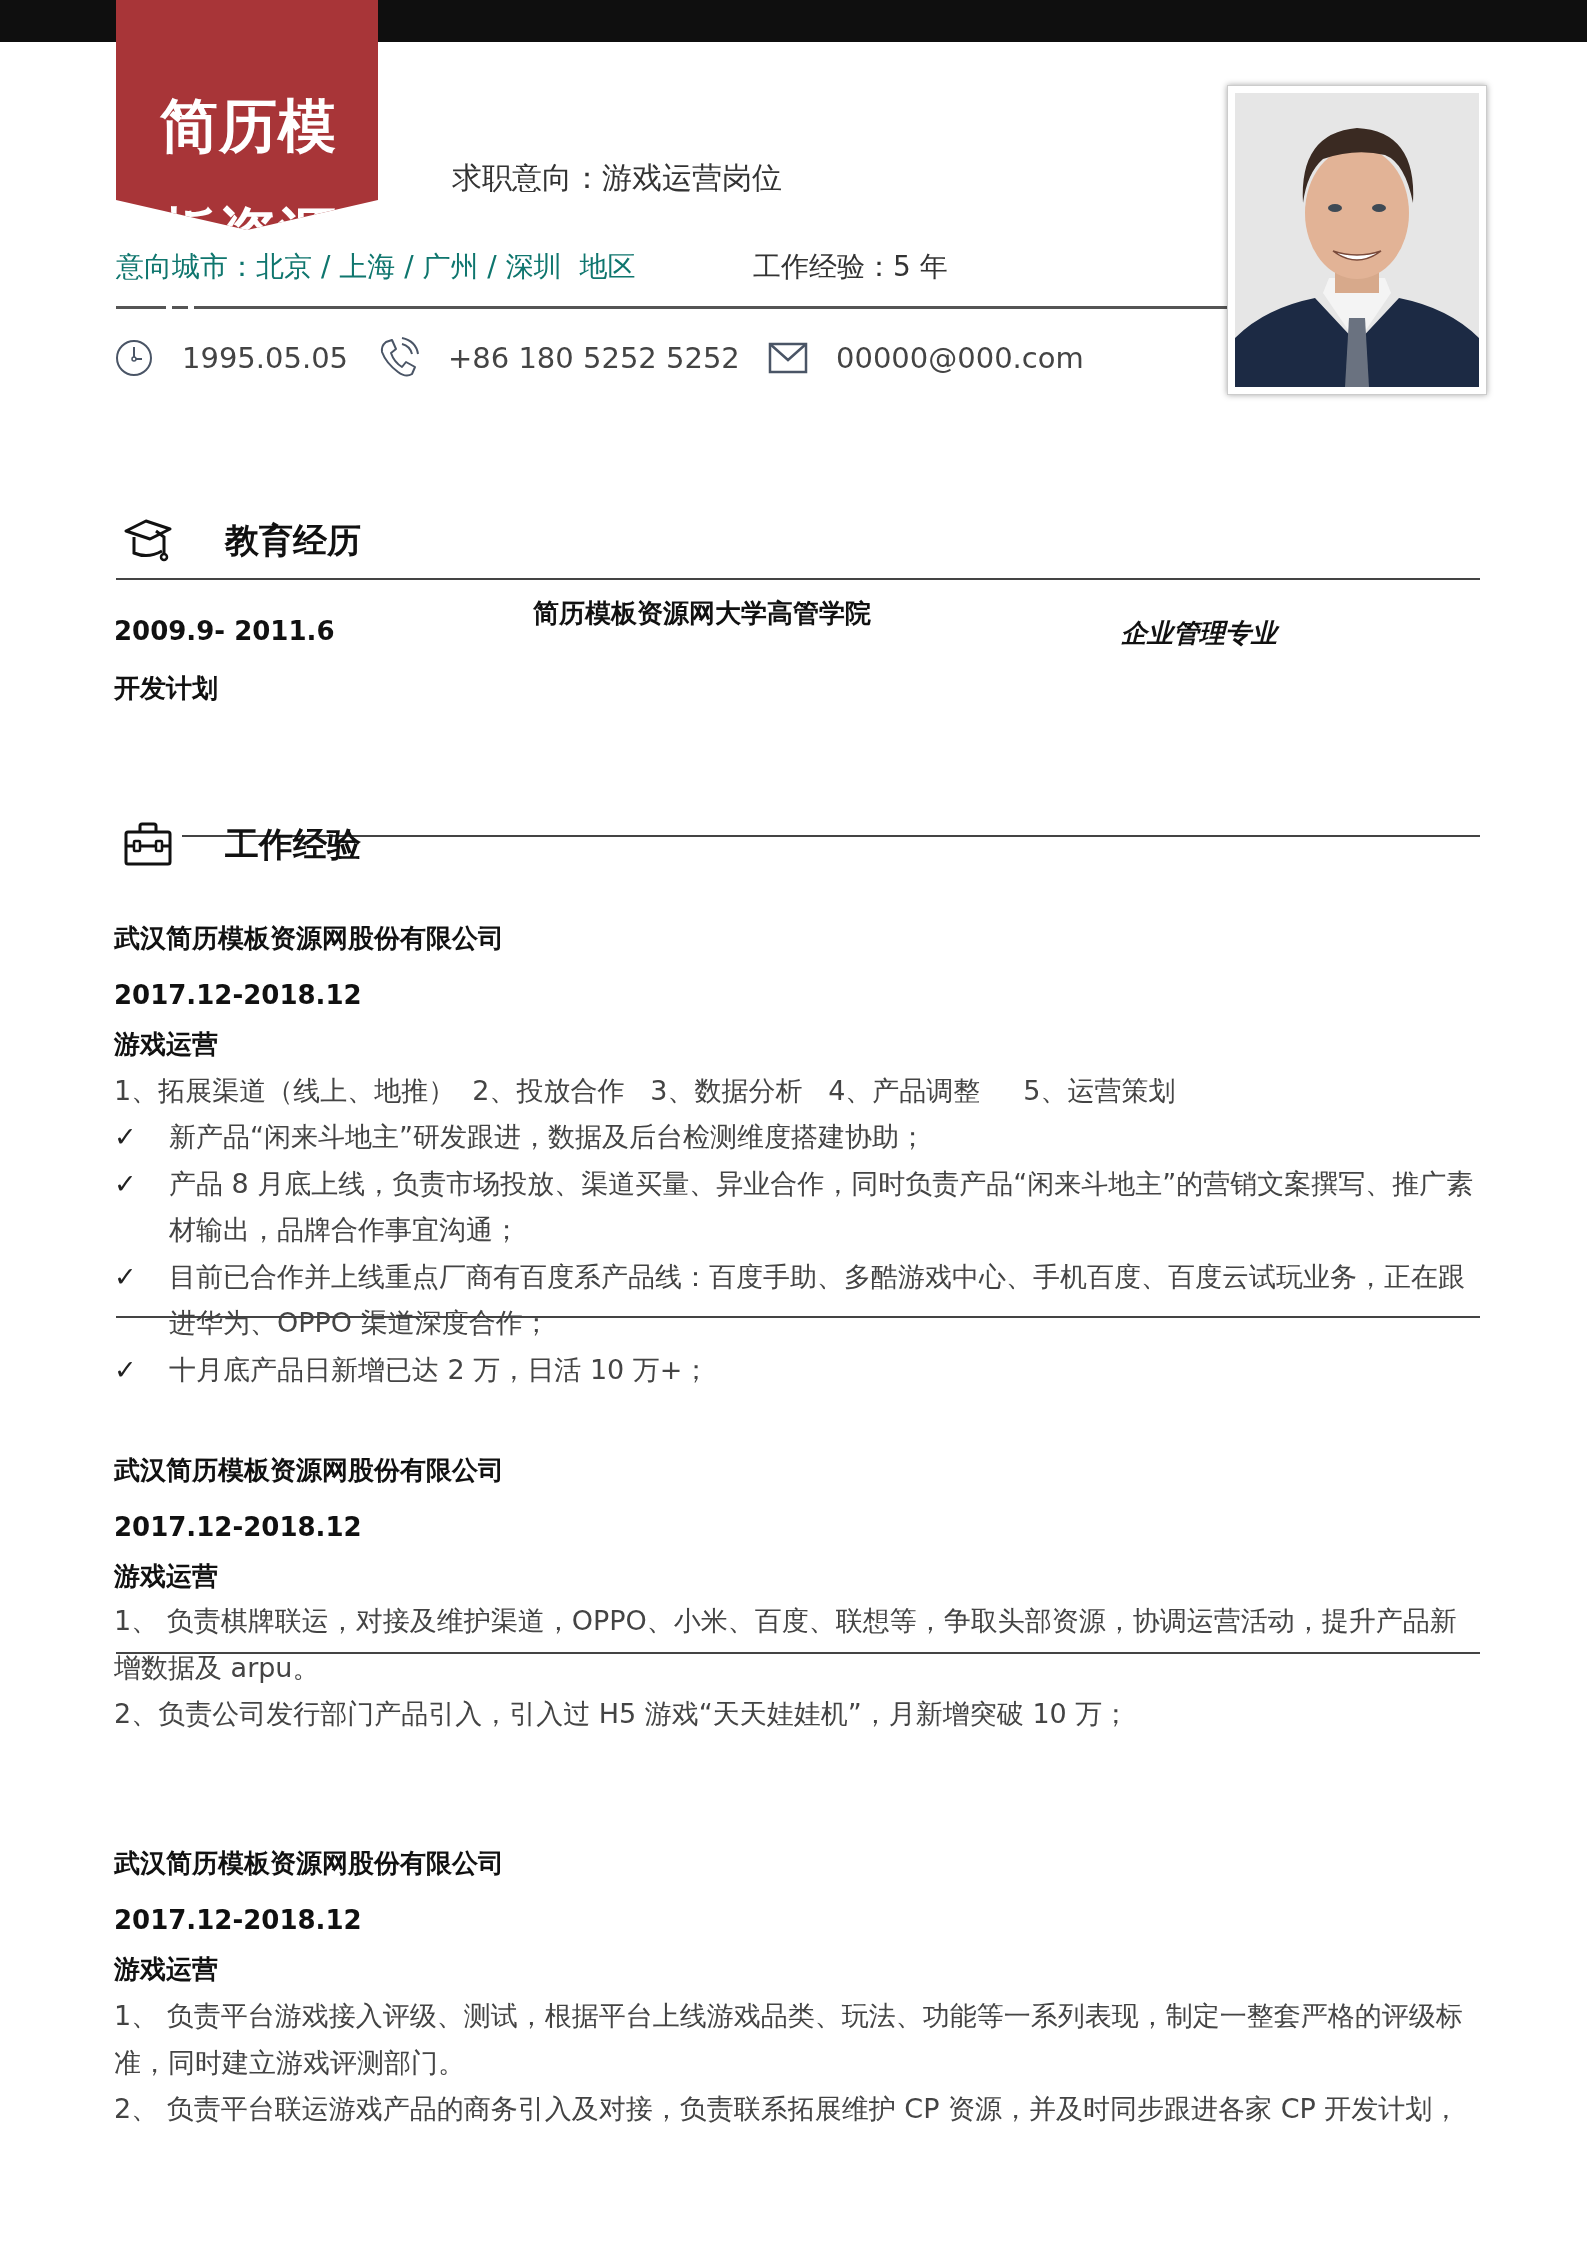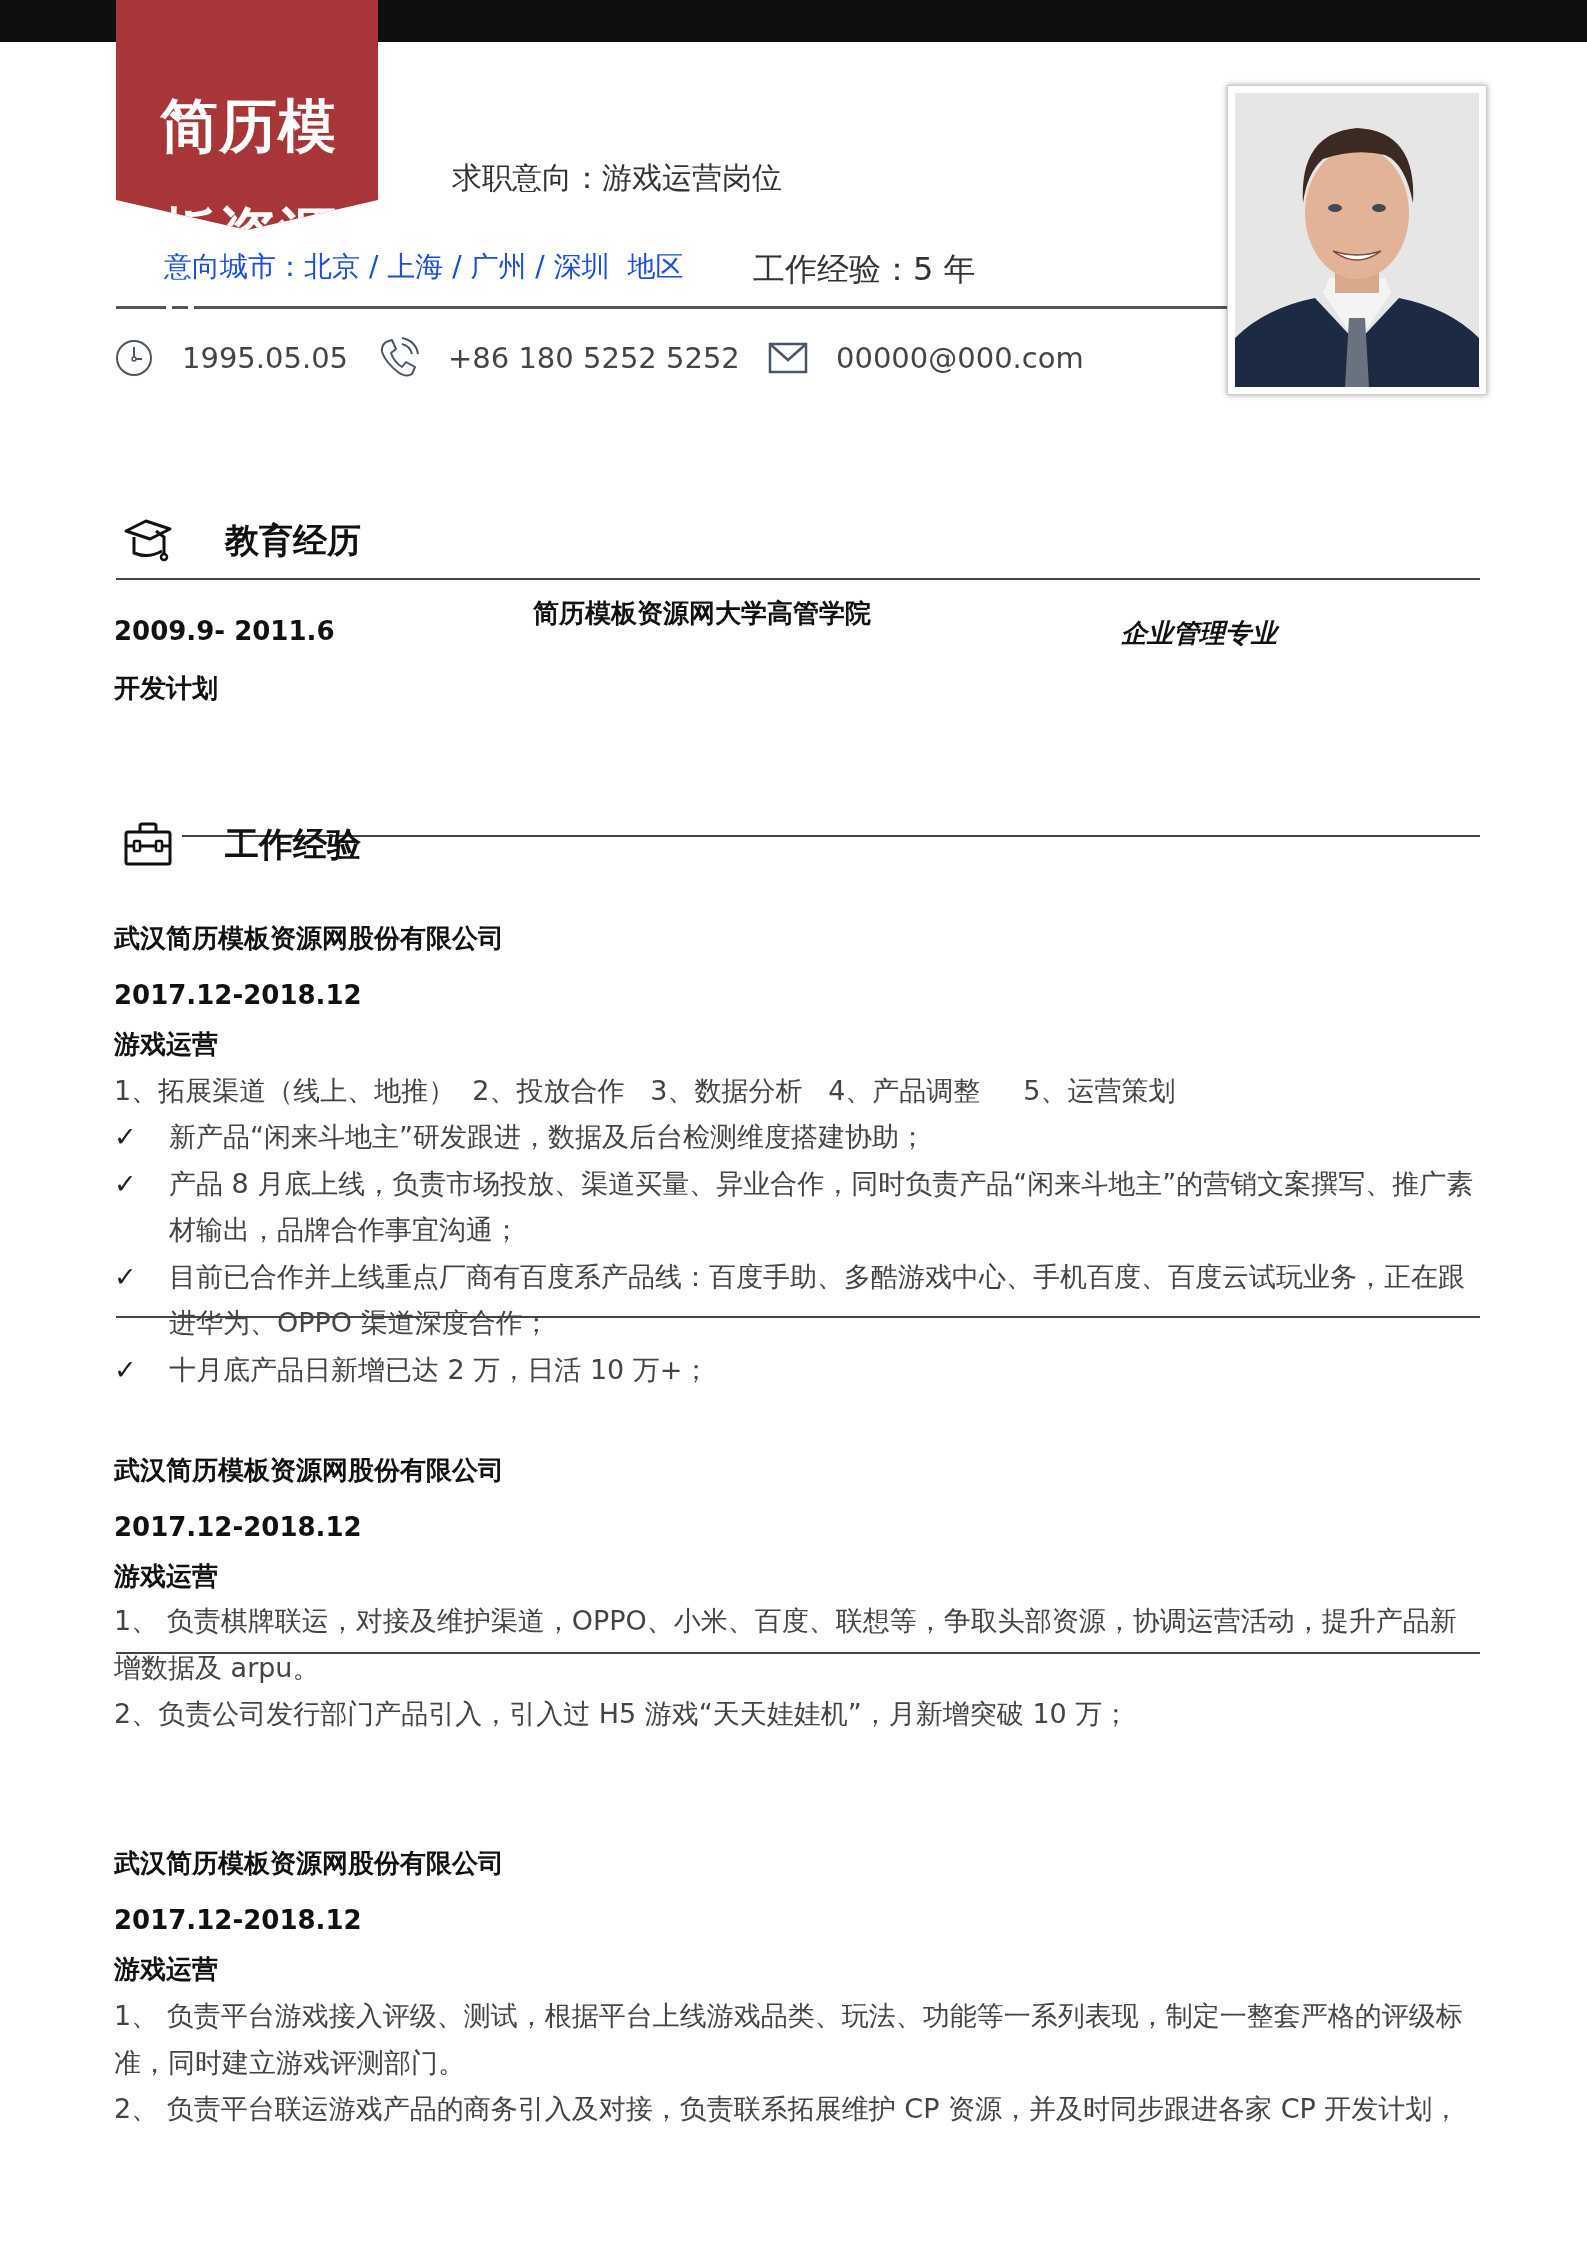--- a/index.html
+++ b/index.html
@@ -12,22 +12,22 @@
   .banner {
     left:116px; top:0; width:262px; height:230px; background:#A83538;
     clip-path: polygon(0 0, 100% 0, 100% 87%, 50% 100%, 0 87%);
     overflow:hidden;
   }
   .banner-text {
     position:absolute; left:44px; top:72px; width:190px;
     color:#fff; font-weight:bold; font-size:58px; line-height:108px; letter-spacing:1px;
   }
   .intent { left:452px; top:158px; font-size:30px; color:#333; }
-  .cityrow { left:116px; top:248px; font-size:28px; color:#1d4ed8; white-space:pre;margin-left:48px; }
-  .exprow { left:753px; top:248px; font-size:32px; color:#333; white-space:pre; }
+  .cityrow { left:116px; top:248px; font-size:28px; color:#0f766e; white-space:pre; }
+  .exprow { left:753px; top:248px; font-size:28px; color:#333; white-space:pre; }
   .hline { background:#555; height:3px; }
   .contact { top:336px; height:44px; display:flex; align-items:center; font-size:29px; color:#444; }
   .contact svg { margin-right:28px; }
   .photo-frame {
     left:1227px; top:85px; width:258px; height:308px; background:#fff;
     box-shadow:0 0 6px rgba(0,0,0,0.35); border:1px solid #ccc;
   }
   .photo {
     position:absolute; left:7px; top:7px; width:244px; height:294px; background:#e5e5e5; overflow:hidden;
   }

